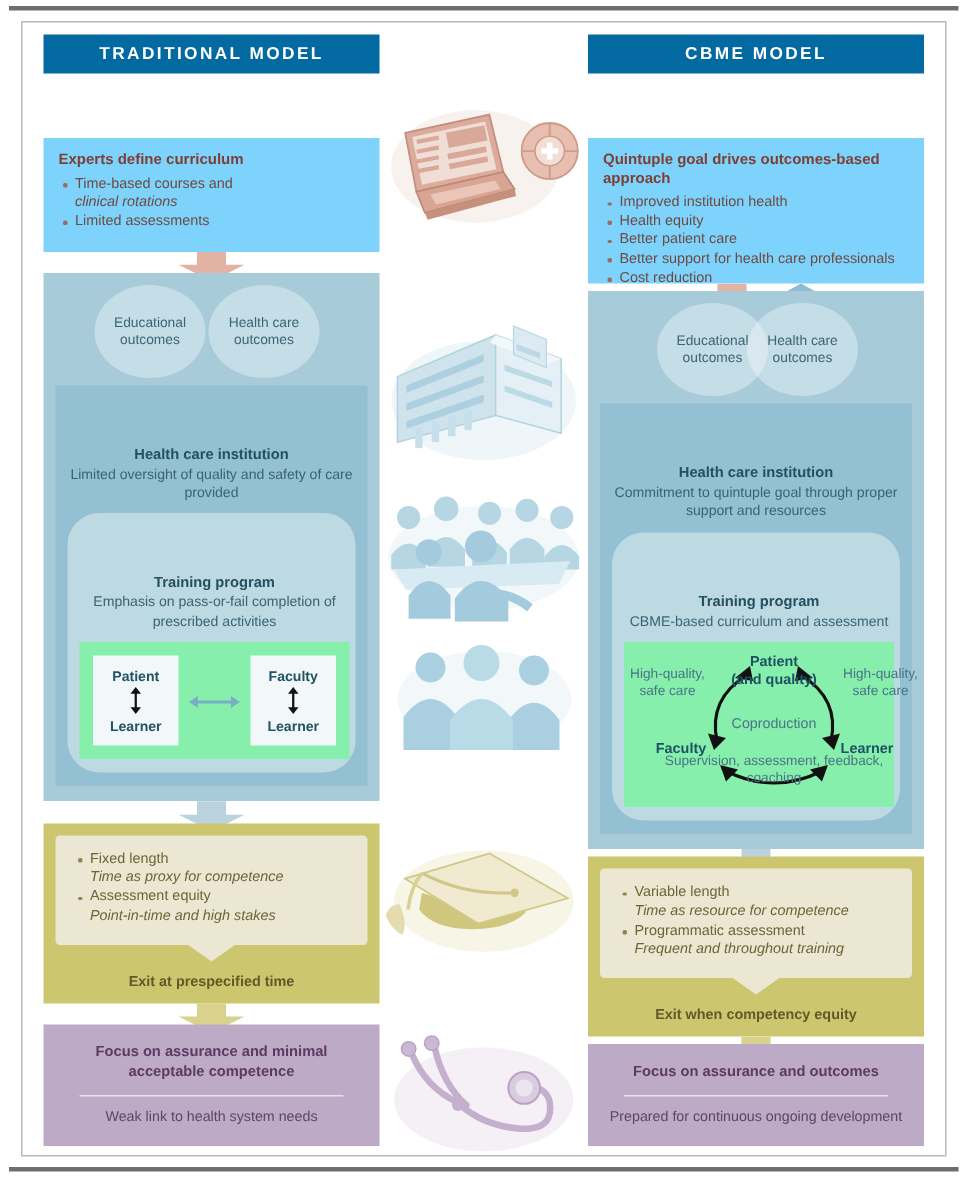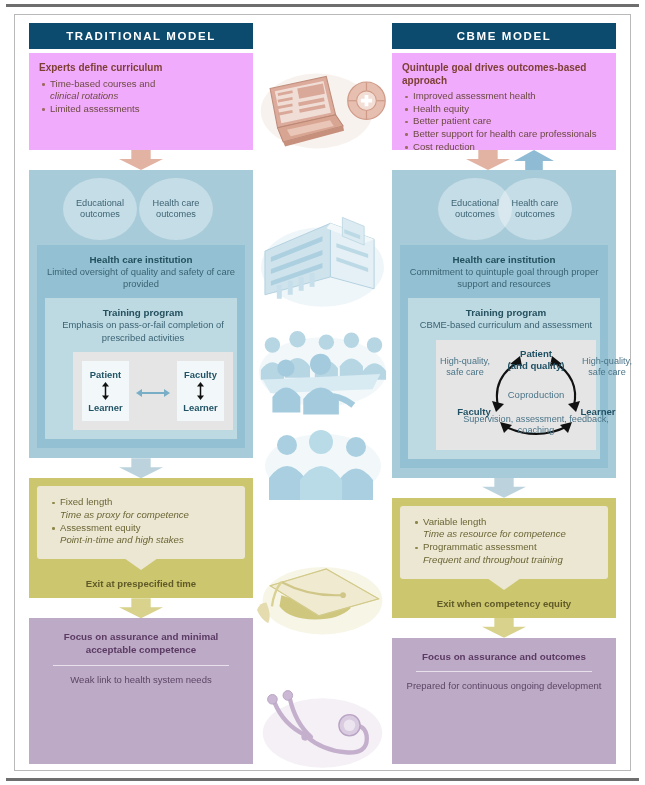--- a/index.html
+++ b/index.html
@@ -22,28 +22,28 @@
     position:absolute;left:0;top:0;right:0;bottom:0;
     display:flex;flex-direction:row;box-sizing:border-box;
     padding:8px 10px 6px 10px;
   }
   .col{display:flex;flex-direction:column;box-sizing:border-box;}
   .col-model{width:232px;}
   .col-mid{flex:1 1 auto;position:relative;}
 
   
   .banner{
-    background:#0c4a6e;color:#ffffff;text-align:center;
+    background:#0369a1;color:#ffffff;text-align:center;
     font-size:11.5px;font-weight:bold;letter-spacing:1.6px;
     padding:7px 0 7px 0;margin:0 4px 4px 4px;
   }
 
   
   .panel{position:relative;margin:0 4px;box-sizing:border-box;}
-  .salmon{background:#f0abfc;padding:9px 10px 10px 10px;}
+  .salmon{background:#7dd3fc;padding:9px 10px 10px 10px;margin-top:39px;}
   .salmon .p-title{
     color:#7d3f34;font-weight:bold;font-size:10px;margin-bottom:3px;line-height:1.25;
   }
   ul.bul{margin:0;padding:0;list-style:none;}
   ul.bul li{
     position:relative;padding-left:11px;color:#6d4a42;font-size:9.6px;
     line-height:1.32;margin-bottom:0px;
   }
   ul.bul li:before{
     content:"";position:absolute;left:3px;top:5.5px;width:2.5px;height:2.5px;
@@ -71,29 +71,29 @@
   .venn{position:relative;height:62px;margin-bottom:5px;}
   .circle{
     position:absolute;top:0;width:74px;height:62px;border-radius:50%;
     background:rgba(255,255,255,0.34);
     display:flex;align-items:center;justify-content:center;text-align:center;
     color:#3d6374;font-size:9.2px;line-height:1.25;
   }
   .inst{
     background:#93c0d2;padding:9px 8px 9px 8px;text-align:center;
   }
-  .inst .hd{color:#24505f;font-weight:bold;font-size:9.8px;margin-bottom:1px;}
+  .inst .hd{color:#24505f;font-weight:bold;font-size:9.8px;margin-bottom:1px;margin-top:32px;}
   .inst .bd{color:#3a6373;font-size:9.4px;line-height:1.3;}
   .train{
-    background:#bdd9e2;margin-top:8px;padding:9px 4px 9px 8px;text-align:center;
+    background:#bdd9e2;margin-top:8px;padding:9px 4px 9px 8px;text-align:center;border-radius:21px;
   }
   .train .hd{color:#24505f;font-weight:bold;font-size:9.8px;margin-bottom:1px;}
   .train .bd{color:#3a6373;font-size:9.4px;line-height:1.3;}
   .inner-soft{
-    background:#e5e5e5;margin-top:8px;padding:9px 9px;margin-left:20px;
+    background:#86efac;margin-top:8px;padding:9px 9px;
   }
 
   
   .dyads{display:flex;align-items:center;justify-content:center;gap:7px;}
   .card{
     background:#f2f8fa;width:66px;padding:7px 2px 7px 2px;text-align:center;
   }
   .card .nm{color:#215365;font-weight:bold;font-size:9.4px;line-height:1.4;}
   .vbar{display:flex;justify-content:center;margin:1px 0;}
   .hlink{
@@ -388,21 +388,21 @@
         </div>
       </div>
 
       <div class="col col-model">
 
         <div class="banner">CBME MODEL</div>
 
         <div class="panel salmon" style="height:97px;">
           <div class="p-title">Quintuple goal drives outcomes-based approach</div>
           <ul class="bul">
-            <li><span>Improved assessment health</span></li>
+            <li><span>Improved institution health</span></li>
             <li><span>Health equity</span></li>
             <li><span>Better patient care</span></li>
             <li><span>Better support for health care professionals</span></li>
             <li><span>Cost reduction</span></li>
           </ul>
         </div>
 
         <div class="arrowrow">
           <div class="arrow-down a-salmon" style="left:74px;top:0;"></div>
           <div class="arrow-up a-blue" style="left:122px;top:0;"></div>

